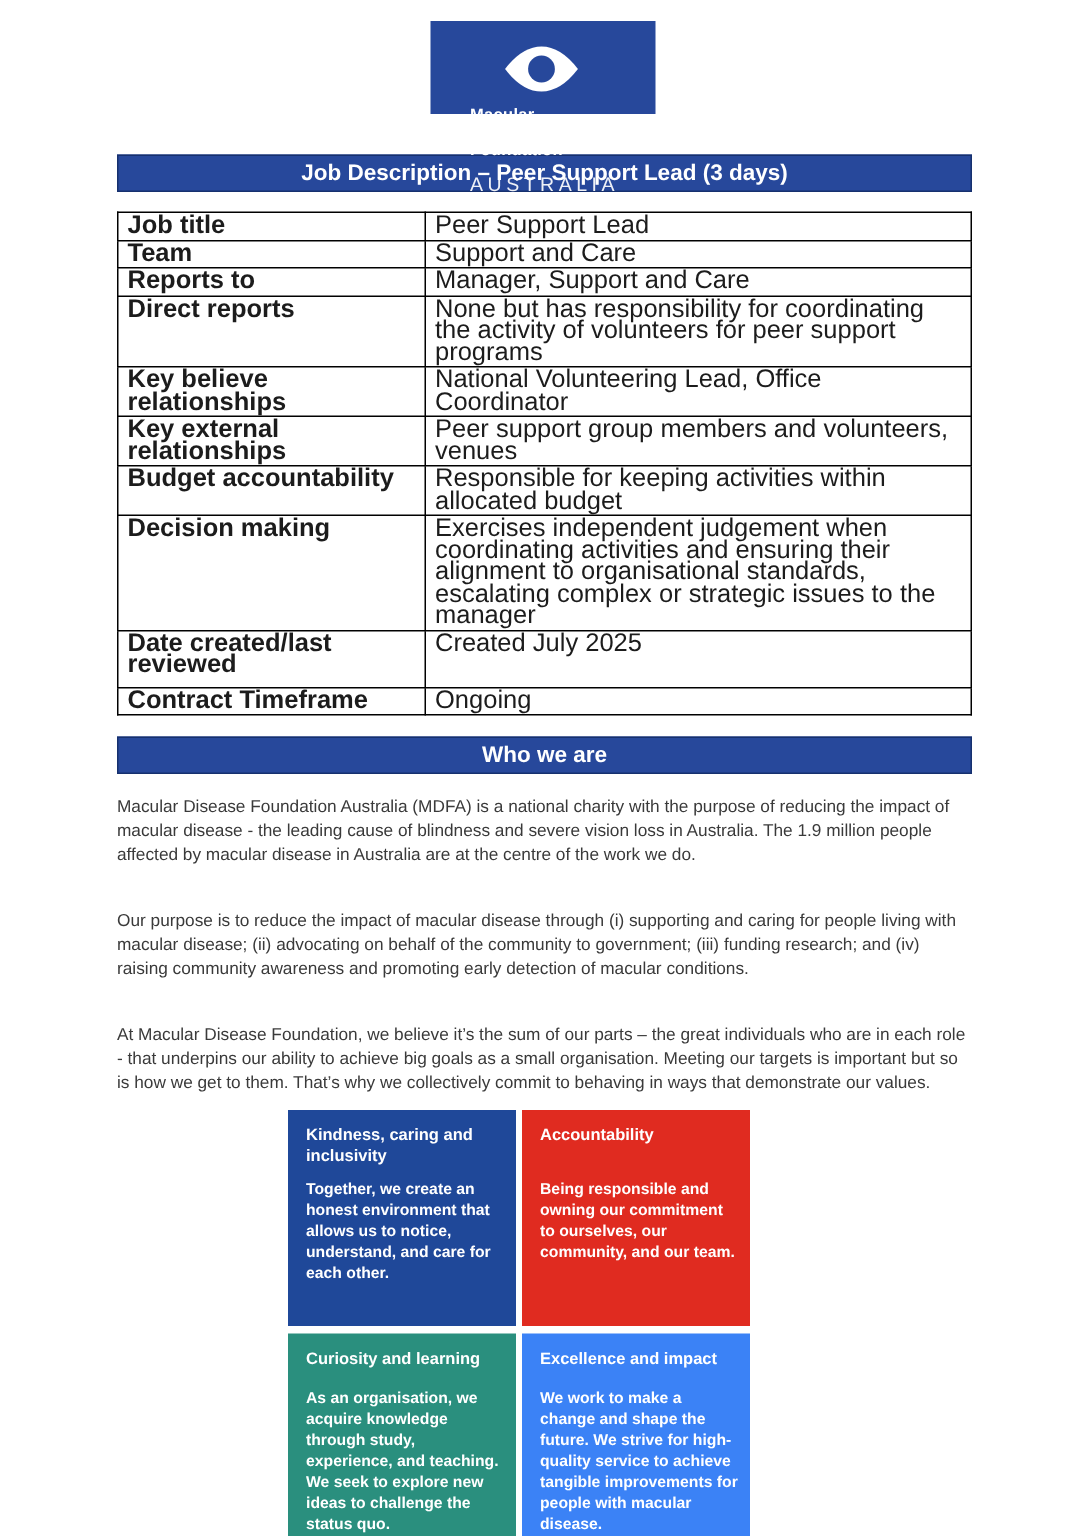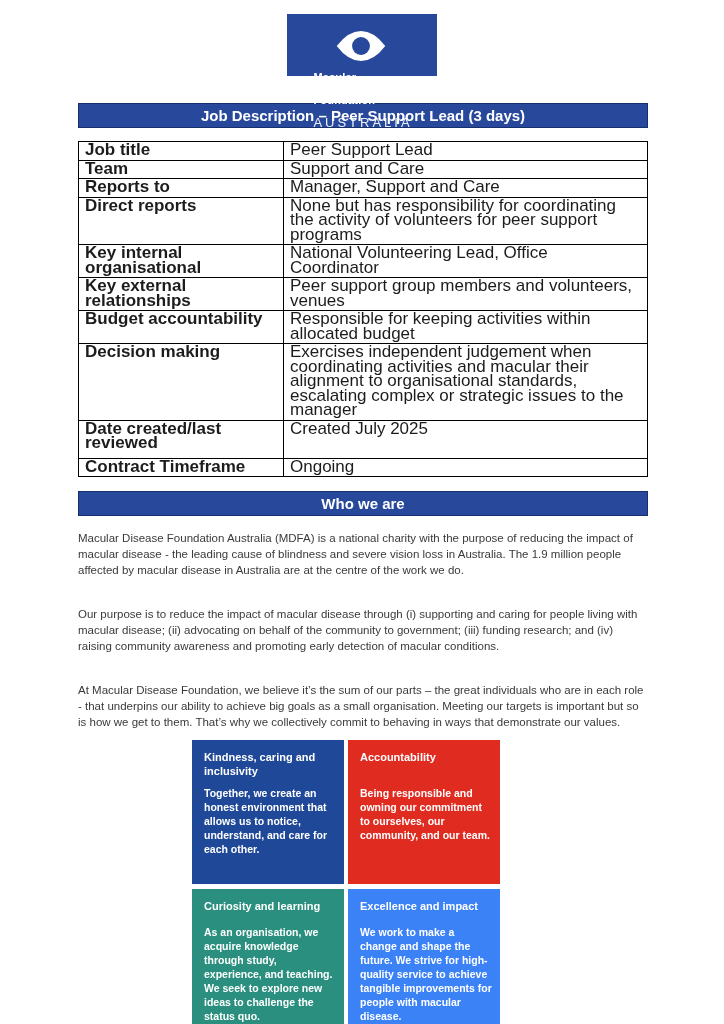--- a/index.html
+++ b/index.html
@@ -126,34 +126,34 @@
         </tr>
         <tr>
           <td class="lbl">Reports to</td>
           <td>Manager, Support and Care</td>
         </tr>
         <tr class="row-2l">
           <td class="lbl">Direct reports</td>
           <td>None but has responsibility for coordinating the activity of volunteers for peer support programs</td>
         </tr>
         <tr>
-          <td class="lbl">Key internal organisational</td>
+          <td class="lbl">Key believe relationships</td>
           <td>National Volunteering Lead, Office Coordinator</td>
         </tr>
         <tr>
           <td class="lbl">Key external relationships</td>
           <td>Peer support group members and volunteers, venues</td>
         </tr>
         <tr class="row-2l">
           <td class="lbl">Budget accountability</td>
           <td>Responsible for keeping activities within allocated budget</td>
         </tr>
         <tr class="row-4l">
           <td class="lbl">Decision making</td>
-          <td>Exercises independent judgement when coordinating activities and macular their alignment to organisational standards, escalating complex or strategic issues to the manager</td>
+          <td>Exercises independent judgement when coordinating activities and ensuring their alignment to organisational standards, escalating complex or strategic issues to the manager</td>
         </tr>
         <tr class="row-date">
           <td class="lbl">Date created/last reviewed</td>
           <td>Created July 2025</td>
         </tr>
         <tr>
           <td class="lbl">Contract Timeframe</td>
           <td>Ongoing</td>
         </tr>
       </tbody>

